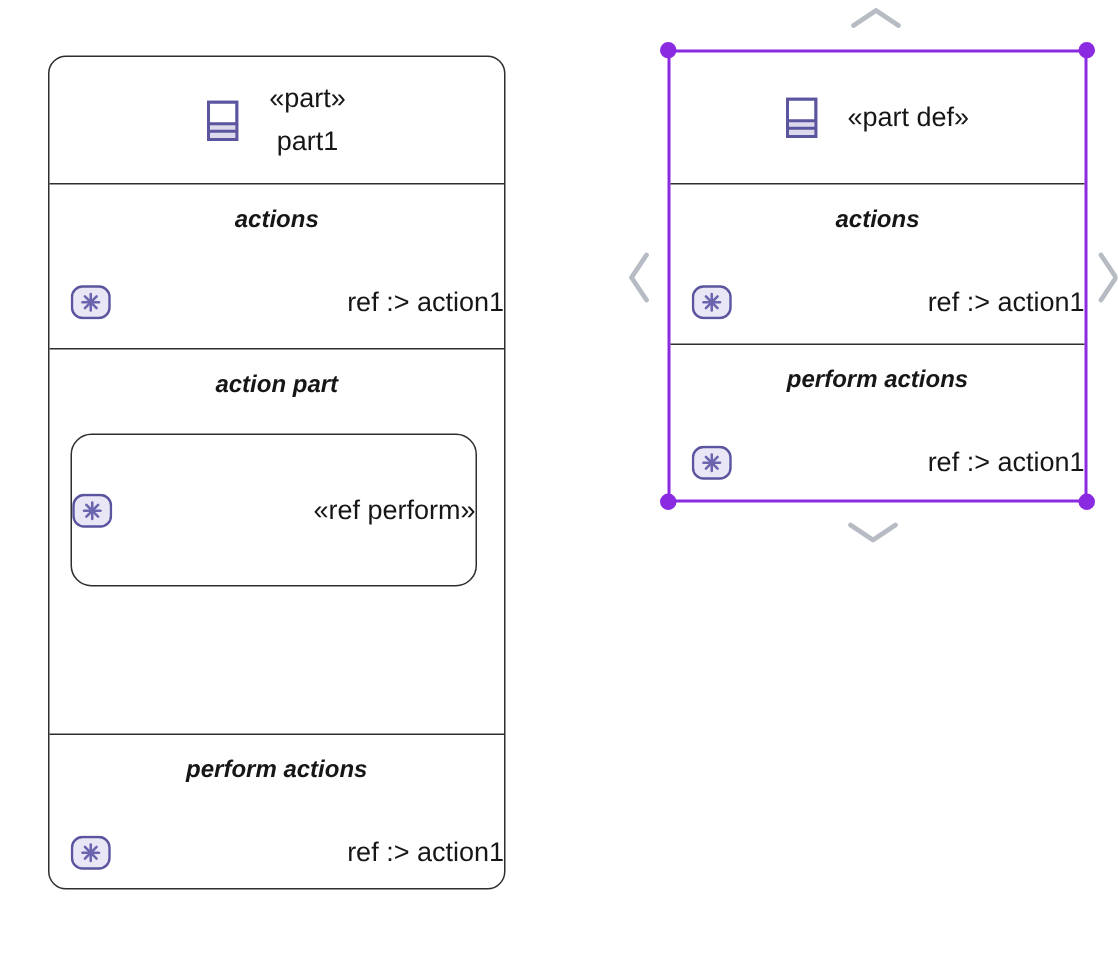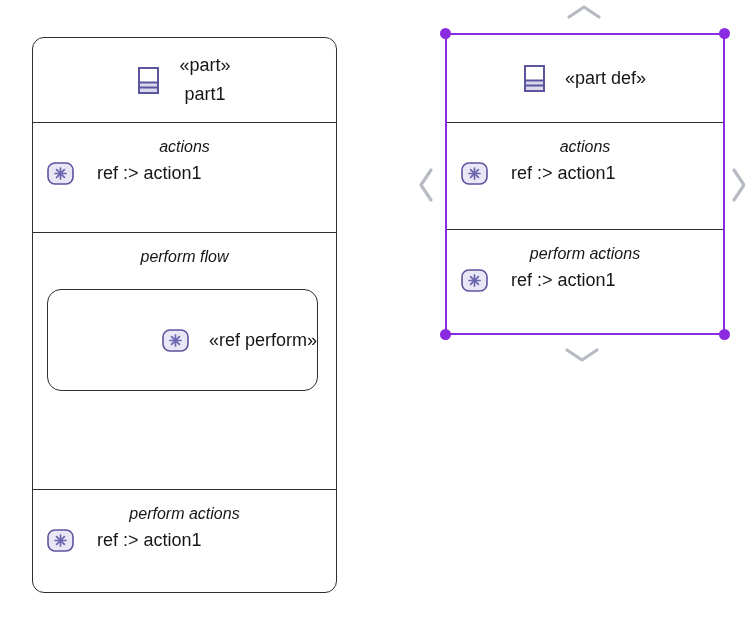--- a/index.html
+++ b/index.html
@@ -46,28 +46,30 @@
     border-top:1.5px solid var(--node_border);
     position:relative;
   }
   .compartment-label{
     text-align:center;
     font-style:italic;
     font-size:16px;
     margin-top:13px;
     height:22px;
     line-height:22px;
+    font-weight:bold;
   }
   .item-row{
     display:flex;
     align-items:center;
     gap:23px;
     padding-left:14px;
-    margin-top:4px;
+    margin-top:32px;
     font-size:18px;
+    justify-content:space-between;
   }
   .icon{display:inline-flex;flex:none;}
 
   
   .node-part1{
     left:32px;top:37px;width:305px;height:556px;
     border:1.5px solid var(--node_border);
     border-radius:12px;
   }
   .node-part1 .node-header{flex:0 0 84px;}
@@ -76,21 +78,21 @@
   .cmp-perform-l{flex:1 1 auto;}
 
   .child-node{
     position:absolute;
     left:14px;top:56px;width:271px;height:102px;
     border:1.5px solid var(--node_border);
     border-radius:14px;
     background:#fff;
     display:flex;
     align-items:center;
-    justify-content:flex-end;
+    justify-content:space-between;
     gap:20px;
   }
 
   
   .node-partdef{
     left:445px;top:33px;width:280px;height:302px;
     border:2.5px solid var(--selection);
   }
   .node-partdef .node-header{flex:0 0 87px;}
   .cmp-actions-r{flex:0 0 107px;}
@@ -144,21 +146,21 @@
               <line x1="9.6" y1="7.6" x2="17.4" y2="15.4"></line>
               <line x1="17.4" y1="7.6" x2="9.6" y2="15.4"></line>
             </g>
           </svg>
         </span>
         <span>ref :&gt; action1</span>
       </div>
     </div>
 
     <div class="compartment cmp-flow-l">
-      <div class="compartment-label">perform flow</div>
+      <div class="compartment-label">action part</div>
       <div class="child-node">
         <span class="icon">
           <svg width="27" height="23" viewBox="0 0 27 23">
             <rect x="1" y="1" width="25" height="21" rx="7" fill="#e9e7f6" stroke="#5b549e" stroke-width="1.6"></rect>
             <g stroke="#6b64ae" stroke-width="1.7" stroke-linecap="round">
               <line x1="13.5" y1="6" x2="13.5" y2="17"></line>
               <line x1="8" y1="11.5" x2="19" y2="11.5"></line>
               <line x1="9.6" y1="7.6" x2="17.4" y2="15.4"></line>
               <line x1="17.4" y1="7.6" x2="9.6" y2="15.4"></line>
             </g>

